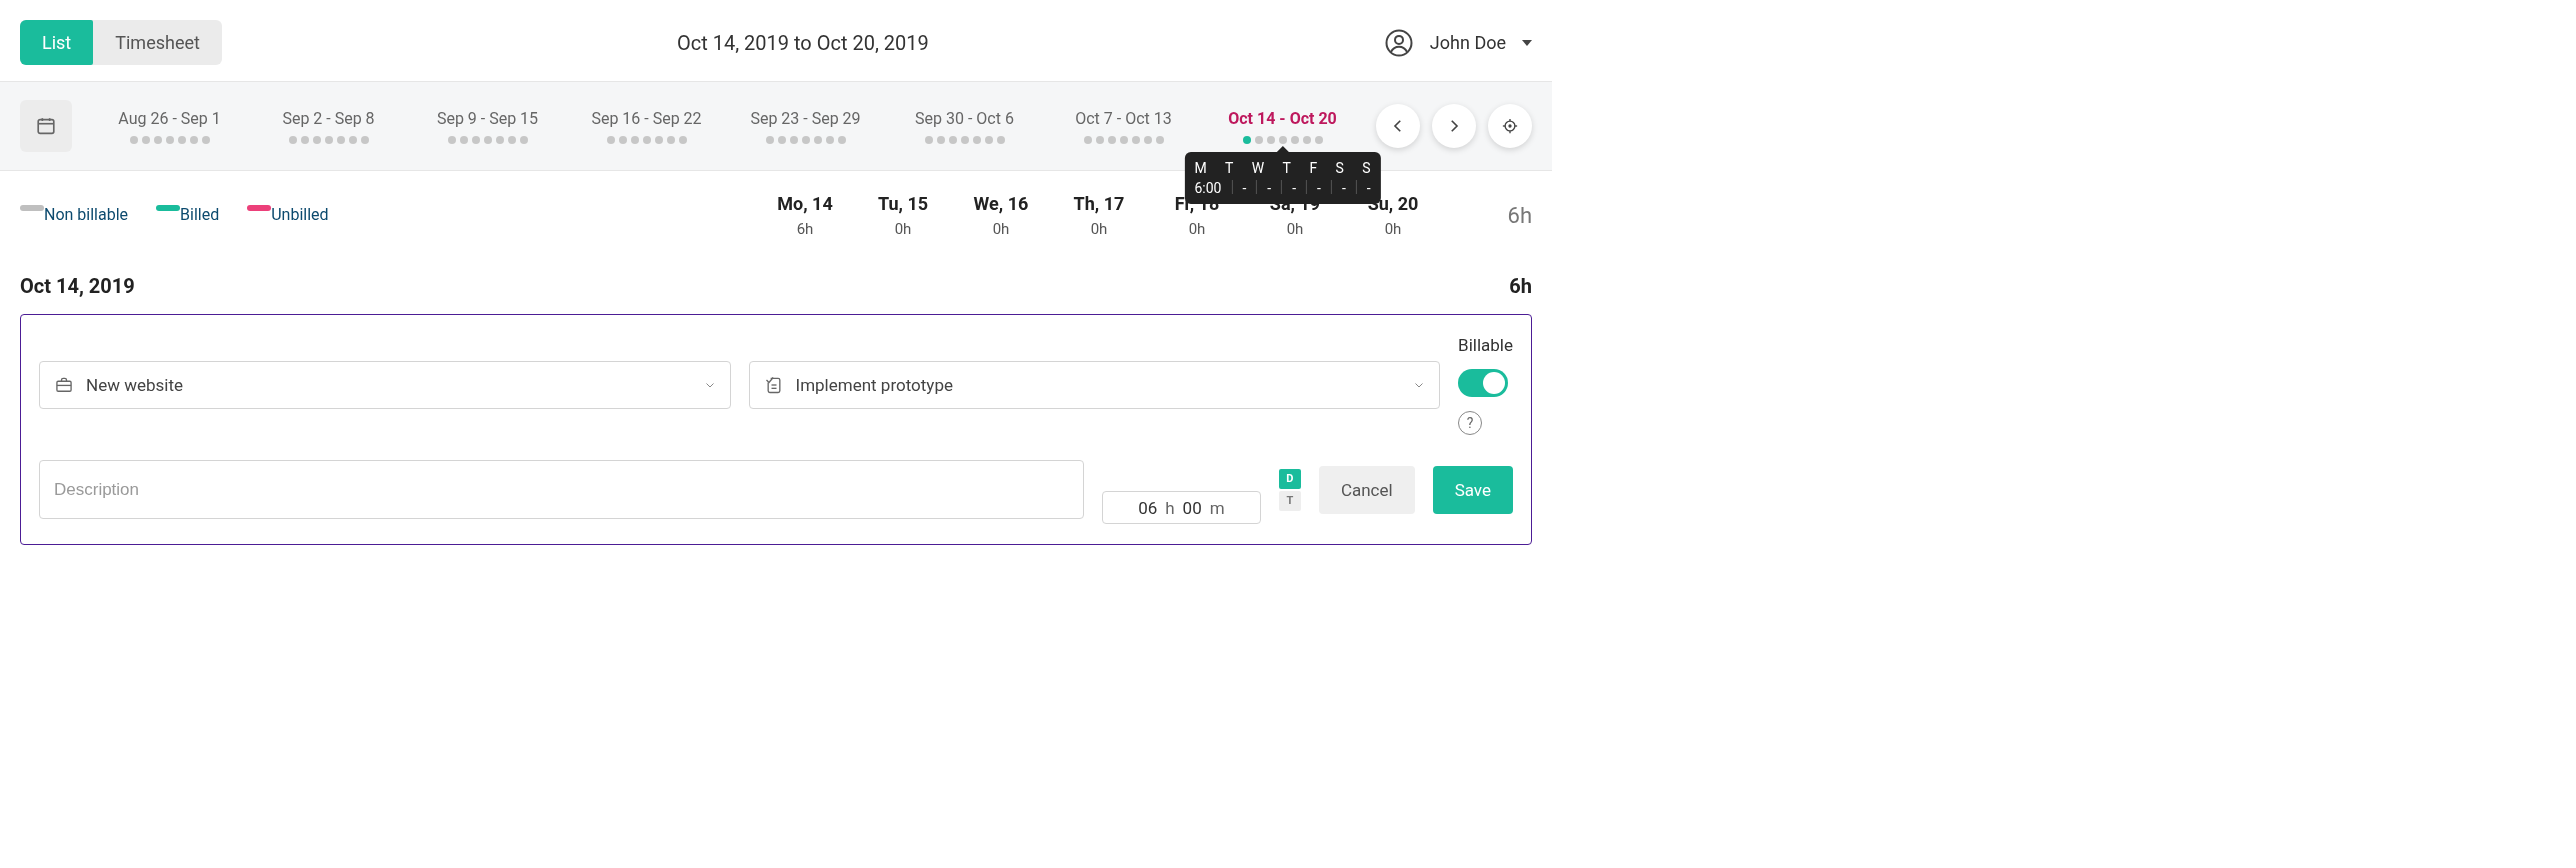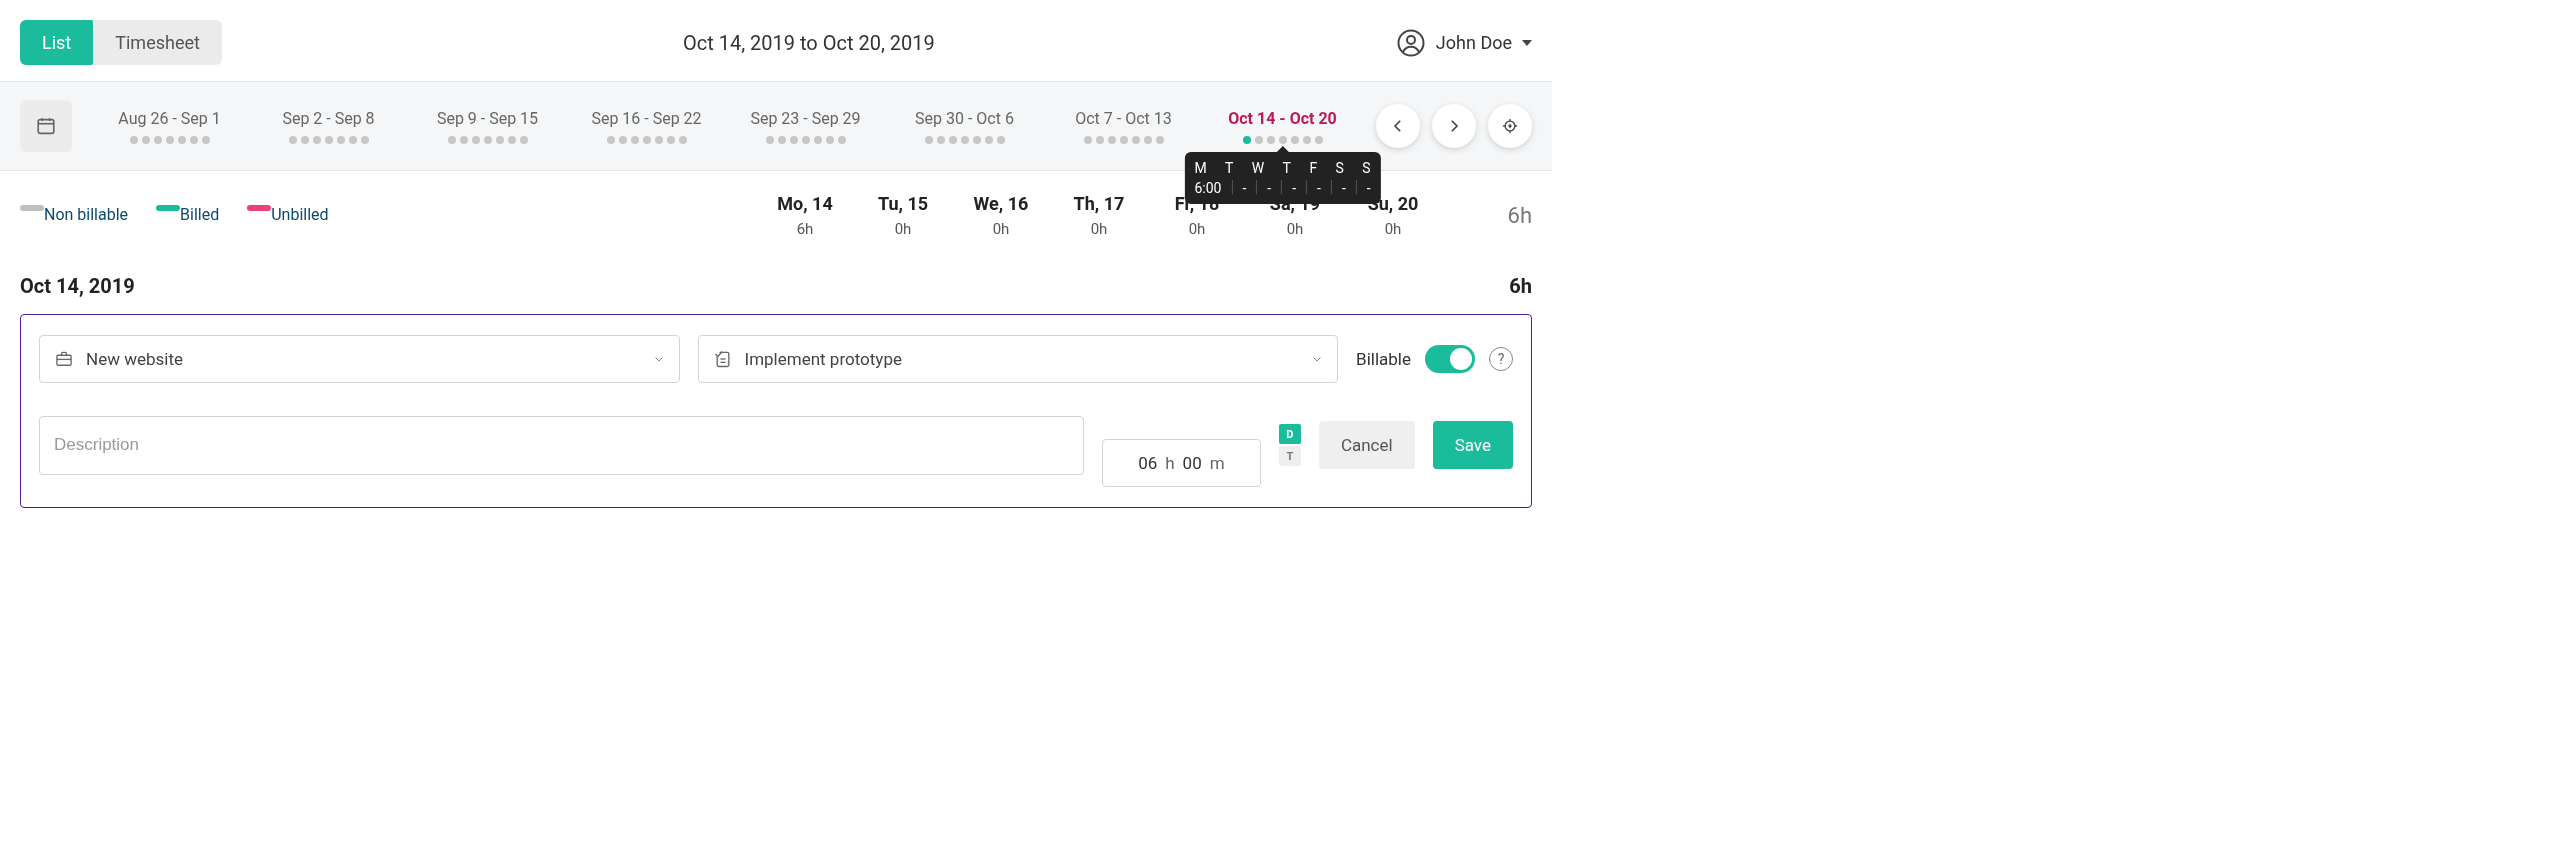--- a/index.html
+++ b/index.html
@@ -7,21 +7,21 @@
   body { width: 2576px; height: 869px; transform-origin: top left; }
   
   .wrap { width: 1552px; padding: 20px 20px 0 20px; }
 
   
   .topbar { display: flex; align-items: center; margin-bottom: 16px; }
   .view-toggle { display: flex; background: #ebebeb; border-radius: 6px; overflow: hidden; }
   .view-toggle .btn { padding: 12px 22px; font-size: 18px; color: #555; cursor: pointer; }
   .view-toggle .btn.active { background: #1abc9c; color: #fff; border-radius: 2px; }
   .date-range-title { flex: 1; text-align: center; font-size: 20px; color: #333; }
-  .user-area { display: flex; align-items: center; gap: 10px; font-size: 18px; color: #333; }
+  .user-area { display: flex; align-items: center; gap: 16px; font-size: 18px; color: #333; }
   .user-area svg { stroke: #444; }
   .caret-down { width:0; height:0; border-left:5px solid transparent; border-right:5px solid transparent; border-top:6px solid #444; }
 
   
   .weeknav { display: flex; align-items: center; background: #f5f6f7; border-top: 1px solid #e6e6e6; border-bottom: 1px solid #e6e6e6; padding: 18px 25px; gap: 0; margin-left:-20px; margin-right:-20px; padding-left:20px; padding-right:20px; position: relative; }
   .cal-btn { width: 52px; height: 52px; display:flex; align-items:center; justify-content:center; background:#ececec; border-radius:6px; cursor:pointer; margin-right: 18px; }
   .week-slot { flex:1; text-align:center; cursor:pointer; position: relative; }
   .week-slot .label { font-size: 16px; color: #666; margin-bottom: 8px; }
   .week-slot.current .label { font-weight: 700; color: #be185d; }
   .dots { display:flex; justify-content:center; gap:4px; }
@@ -58,29 +58,29 @@
   .date-heading { display:flex; align-items:center; padding: 22px 0 16px 0; }
   .date-heading .dh-date { font-size:20px; font-weight:700; color:#222; }
   .date-heading .dh-total { margin-left:auto; font-size:20px; font-weight:700; color:#222; }
 
   
   .entry-panel { border:1px solid #4c1d95; border-radius:4px; padding: 20px 18px; display:flex; flex-direction:column; gap:20px; }
   .row { display:flex; align-items:center; gap:18px; }
   .select { flex:1; position:relative; }
   .select .box { display:flex; align-items:center; gap:12px; border:1px solid #d4d4d4; border-radius:4px; height:48px; padding:0 14px; font-size:17px; color:#444; cursor:pointer; }
   .select .box .chev { margin-left:auto; }
-  .billable-wrap { display:flex; align-items:center; gap:14px; }
+  .billable-wrap { display:flex; gap:14px;flex-direction:column; }
   .billable-label { font-size:17px; color:#333; }
   .toggle { width:50px; height:28px; border-radius:14px; background:#1abc9c; position:relative; cursor:pointer; }
   .toggle .knob { width:22px; height:22px; border-radius:50%; background:#fff; position:absolute; top:3px; right:3px; }
   .help-circ { width:24px; height:24px; border:1.5px solid #888; border-radius:50%; display:flex; align-items:center; justify-content:center; font-size:14px; color:#666; cursor:pointer; }
 
   .desc-input { flex:1; border:1px solid #d4d4d4; border-radius:4px; height:59px; padding:0 14px; font-size:17px; color:#333; }
   .desc-input::placeholder { color:#9a9a9a; }
-  .time-input { display:flex; align-items:center; gap:8px; border:1px solid #d4d4d4; border-radius:4px; height:48px; padding:0 14px; font-size:17px; color:#333; width: 159px; justify-content:center;margin-top:36px; }
+  .time-input { display:flex; align-items:center; gap:8px; border:1px solid #d4d4d4; border-radius:4px; height:33px; padding:0 14px; font-size:17px; color:#333; width: 159px; justify-content:center;margin-top:36px; }
   .time-input .unit { color:#666; }
   .dt-col { display:flex; flex-direction:column; gap:2px; }
   .dt-btn { width:22px; height:20px; display:flex; align-items:center; justify-content:center; font-size:11px; font-weight:700; border-radius:2px; cursor:pointer; }
   .dt-btn.active { background:#1abc9c; color:#fff; }
   .dt-btn.inactive { background:#eee; color:#777; }
   .action-btn { height:48px; padding: 0 22px; border-radius:4px; font-size:17px; cursor:pointer; display:flex; align-items:center; }
   .cancel-btn { background:#efefef; color:#555; }
   .save-btn { background:#1abc9c; color:#fff; }
 
   svg { display:block; }

